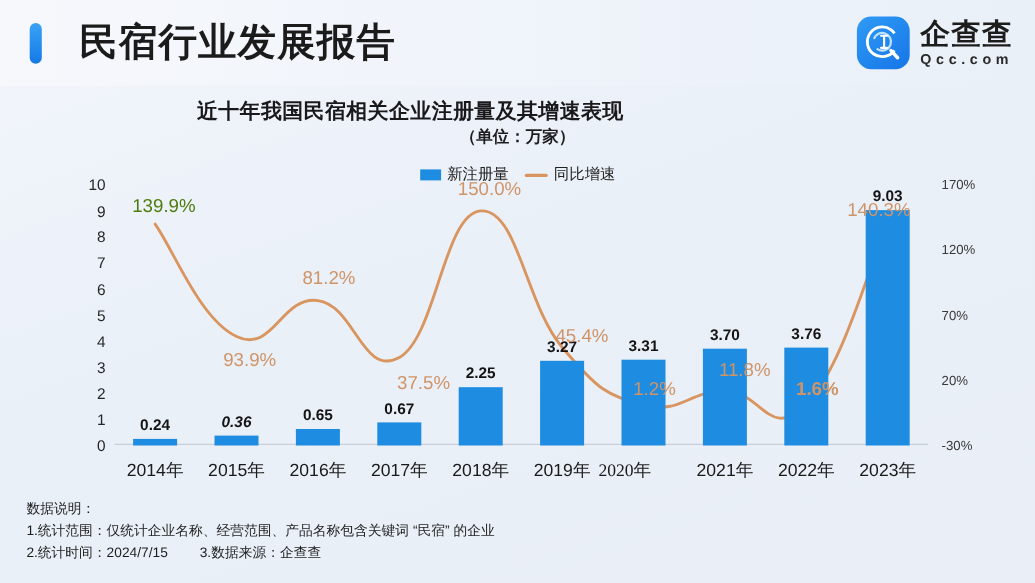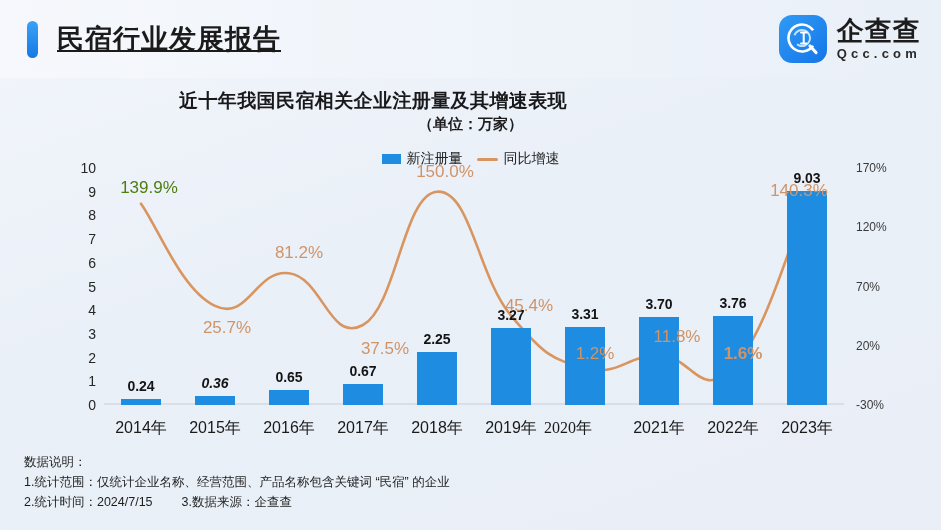--- a/index.html
+++ b/index.html
@@ -24,28 +24,27 @@
   }
   #header-accent {
     position: absolute;
     left: 27px; top: 21px;
     width: 11px; height: 37px;
     border-radius: 6px;
     background: linear-gradient(180deg, #3aa2f5 0%, #1579e6 100%);
   }
   #header-title {
     position: absolute;
-    left: 57px; top: 21px;
-    font-size: 27px;
+    left: 72px; top: 21px;
+    font-size: 35px;
     font-weight: bold;
     color: #1b1b1b;
     letter-spacing: 1px;
     line-height: 36px;
     white-space: nowrap;
-    text-decoration: underline;
   }
 
   
   #logo {
     position: absolute;
     right: 20px; top: 14px;
     height: 50px;
     display: flex;
     align-items: center;
   }
@@ -262,21 +261,21 @@
       <div class="bar-value" style="left: 111px; top: 207.468px; font-style: italic;">0.36</div>
       <div class="bar-value" style="left: 185px; top: 200.595px;">0.65</div>
       <div class="bar-value" style="left: 259px; top: 194.67px;">0.67</div>
       <div class="bar-value" style="left: 333px; top: 162.675px;">2.25</div>
       <div class="bar-value" style="left: 407px; top: 138.501px;">3.27</div>
       <div class="bar-value" style="left: 481px; top: 137.553px;">3.31</div>
       <div class="bar-value" style="left: 555px; top: 128.31px;">3.70</div>
       <div class="bar-value" style="left: 629px; top: 126.888px;">3.76</div>
       <div class="bar-value" style="left: 703px; top: 1.989px;">9.03</div>
       <div class="pct-label" style="left: 45px; top: 9.6685px; color: #4d7c0f;">139.9%</div>
-      <div class="pct-label" style="left: 123px; top: 149.934px; color: rgb(207, 148, 104);">25.7%</div>
+      <div class="pct-label" style="left: 123px; top: 149.934px; color: rgb(207, 148, 104);">93.9%</div>
       <div class="pct-label" style="left: 195px; top: 75.228px; color: rgb(207, 148, 104);">81.2%</div>
       <div class="pct-label" style="left: 281px; top: 171.012px; color: rgb(207, 148, 104);">37.5%</div>
       <div class="pct-label" style="left: 341px; top: -6.3px; color: rgb(207, 148, 104);">150.0%</div>
       <div class="pct-label" style="left: 425px; top: 127.651px; color: rgb(207, 148, 104);">45.4%</div>
       <div class="pct-label" style="left: 491px; top: 176.028px; color: rgb(207, 148, 104);">1.2%</div>
       <div class="pct-label" style="left: 573px; top: 159.467px; color: rgb(207, 148, 104);">11.8%</div>
       <div class="pct-label" style="left: 639px; top: 175.554px; color: rgb(207, 148, 104); font-weight: bold;">1.6%</div>
       <div class="pct-label" style="left: 695px; top: 13.1945px; color: rgb(207, 148, 104);">140.3%</div>
     </div>
 <div class="y-left-label" style="top: 237px;">0</div>

